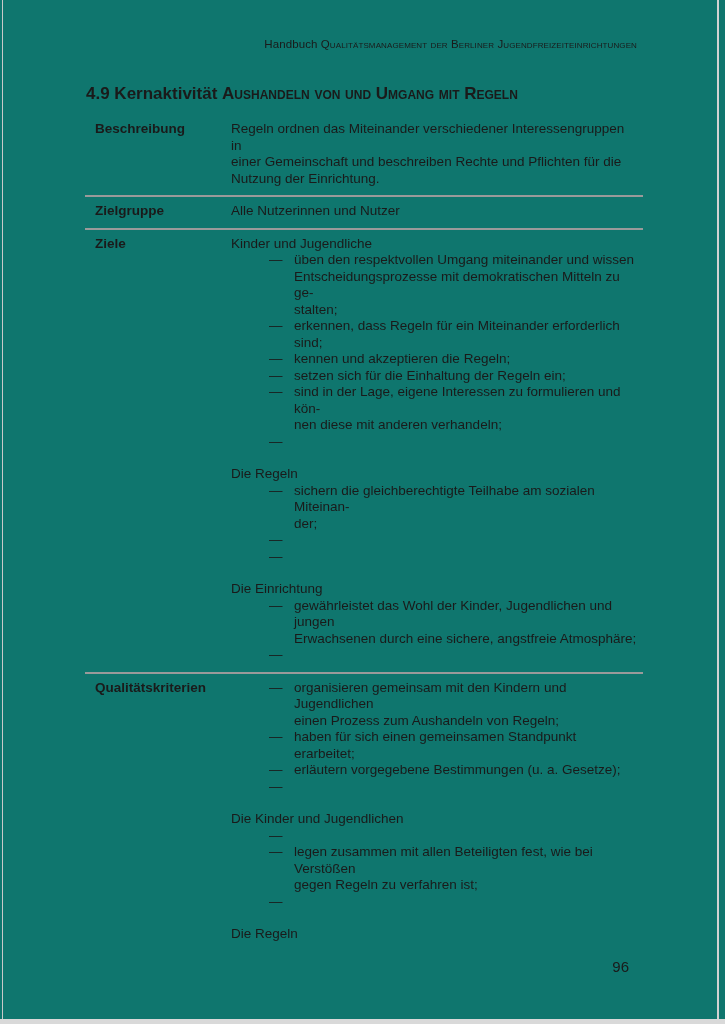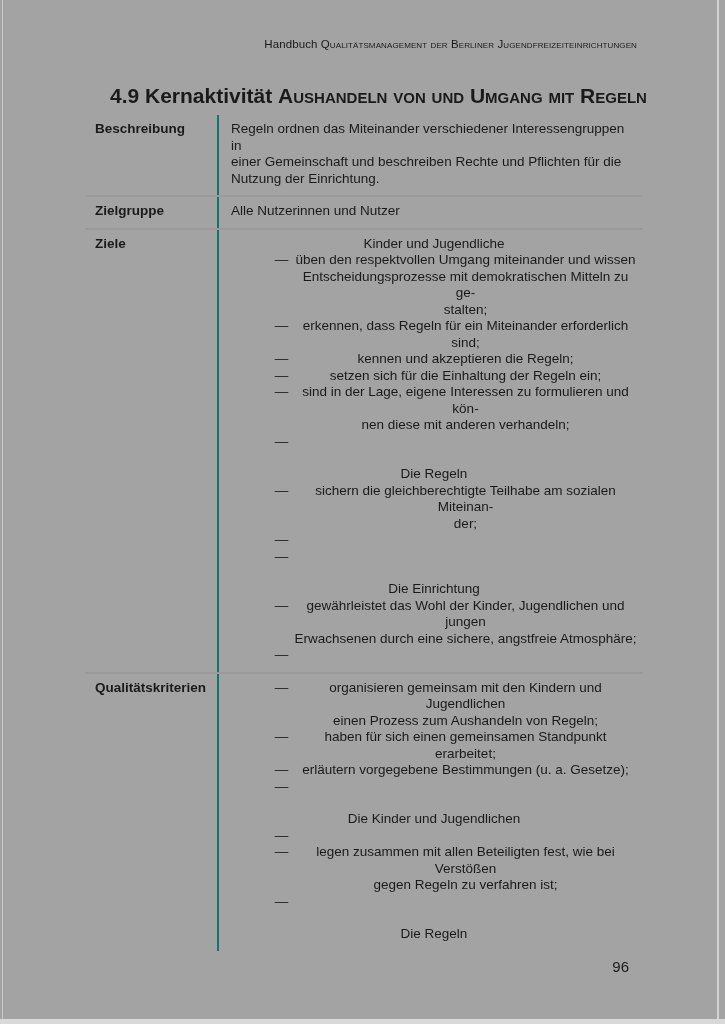--- a/index.html
+++ b/index.html
@@ -1,20 +1,20 @@
 <!DOCTYPE html>
 <html><head>
 <meta charset="utf-8">
 <style>
   html, body { margin: 0; padding: 0; background: #ffffff; }
   .page {
     position: relative;
     width: 725px;
     height: 1024px;
-    background: #a3a3a3;
+    background: #0f766e;
     font-family: "Liberation Sans", sans-serif;
     color: #1a1a1a;
     overflow: hidden;
   }
   
   .edge-left  { position: absolute; left: 2px;  top: 0; bottom: 5px; width: 1px;  background: #c9c9c9; }
   .edge-right { position: absolute; right: 6px; top: 0; bottom: 5px; width: 2px;  background: #d2d2d2; }
   .edge-bottom{ position: absolute; left: 0; right: 0; bottom: 0;    height: 5px; background: #d9d9d9; }
 
   .running-head {
@@ -24,24 +24,23 @@
     text-align: right;
     font-size: 11.5px;
     letter-spacing: 0.1px;
     white-space: nowrap;
   }
   .smallcaps { font-variant: small-caps; }
 
   .section-title {
     position: absolute;
     top: 84px; left: 86px;
-    font-size: 21px;
+    font-size: 17px;
     font-weight: bold;
     white-space: nowrap;
-    margin-left: 24px;
   }
 
   .doc-table {
     position: absolute;
     top: 115px; left: 85px;
     width: 558px;
     font-size: 13.5px;
     line-height: 16.5px;
   }
   .row { display: flex; border-bottom: 2px solid #9a9a9a; }
@@ -52,21 +51,21 @@
     box-sizing: border-box;
     padding: 6px 4px 8px 10px;
     font-weight: bold;
   }
   .cell-content {
     flex: 1;
     border-left: 2px solid #0f766e;
     padding: 6px 6px 8px 12px;
   }
   .plain-text, .btext { white-space: pre-line; }
-  .group { margin-bottom: 16px; text-align: center; }
+  .group { margin-bottom: 16px; }
   .group:last-child { margin-bottom: 0; }
   .bullet { display: flex; padding-left: 38px; min-height: 16.5px; }
   .dash { width: 25px; flex-shrink: 0; }
   .btext { flex: 1; }
 
   .page-number {
     position: absolute;
     top: 958px; left: 0;
     width: 629px;
     text-align: right;

